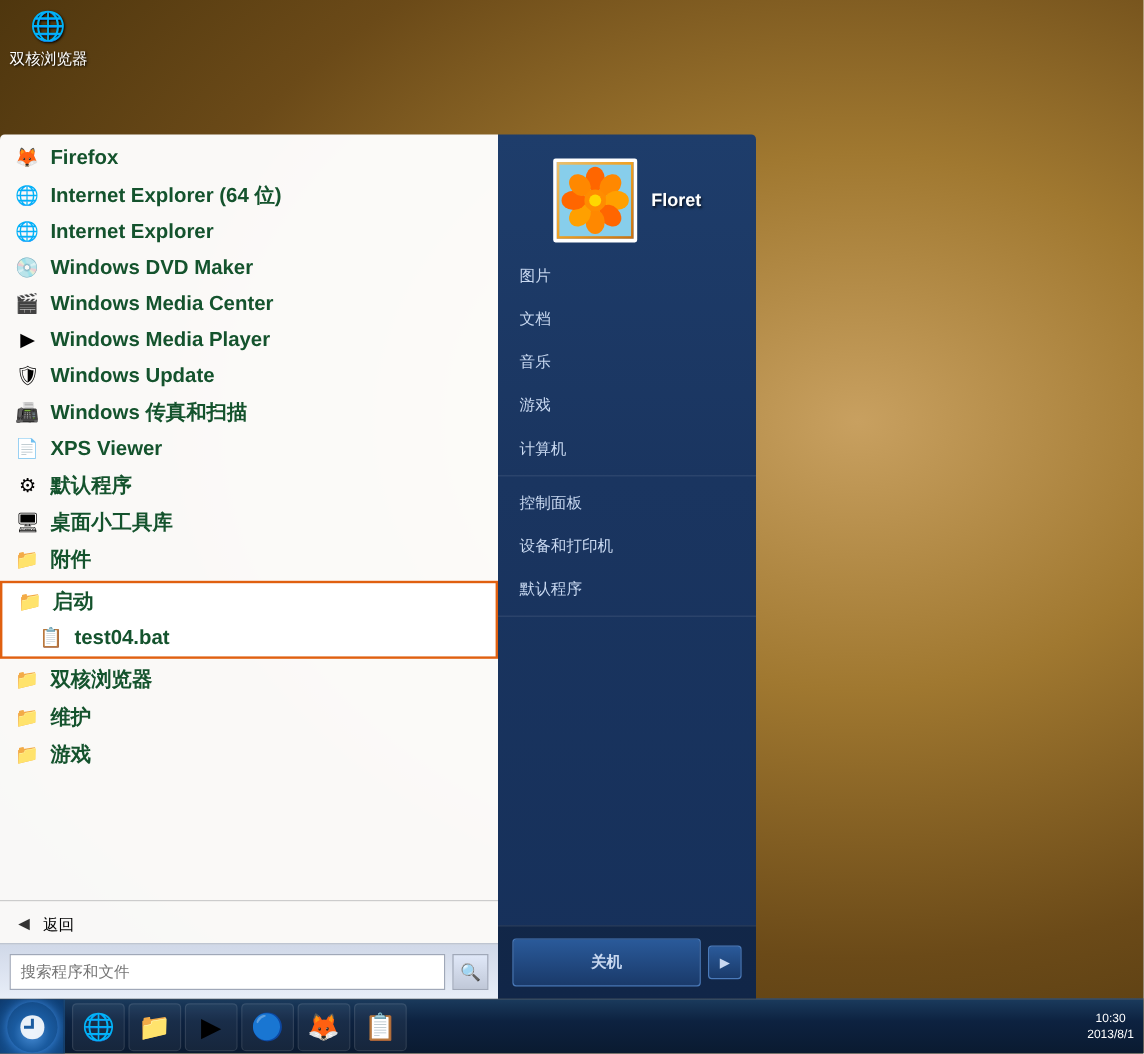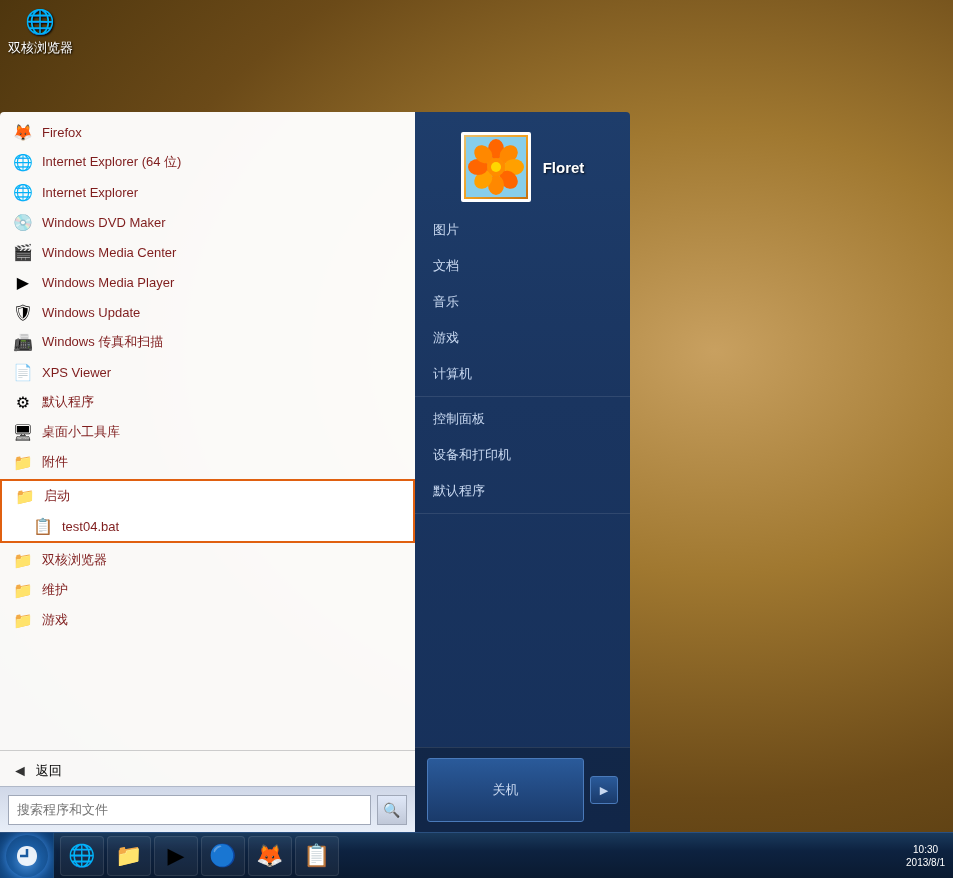--- a/index.html
+++ b/index.html
@@ -184,22 +184,23 @@
       width: 22px;
       height: 22px;
       flex-shrink: 0;
       display: flex;
       align-items: center;
       justify-content: center;
       font-size: 16px;
     }
 
     .app-name {
-      font-size: 13px;
-      color: #7f1d1d;
+      font-size: 17px;
+      color: #14532d;
+      font-weight: bold;
     }
 
     .separator {
       height: 1px;
       background: #ccc;
       margin: 5px 0;
     }
 
     .back-btn {
       display: flex;
@@ -279,24 +280,25 @@
       background: rgba(0,0,0,0.2);
       border-top: 1px solid rgba(255,255,255,0.1);
     }
 
     .shutdown-btn {
       flex: 1;
       background: linear-gradient(to bottom, #2a5a9a 0%, #1a3a6a 100%);
       border: 1px solid #4a7aba;
       color: #c8d8f0;
       font-size: 13px;
-      padding: 22px 12px;
+      padding: 10px 12px;
       cursor: pointer;
       text-align: center;
       border-radius: 3px;
+      font-weight: bold;
     }
 
     .shutdown-arrow {
       background: linear-gradient(to bottom, #2a5a9a 0%, #1a3a6a 100%);
       border: 1px solid #4a7aba;
       color: #c8d8f0;
       width: 28px;
       height: 28px;
       display: flex;
       align-items: center;

